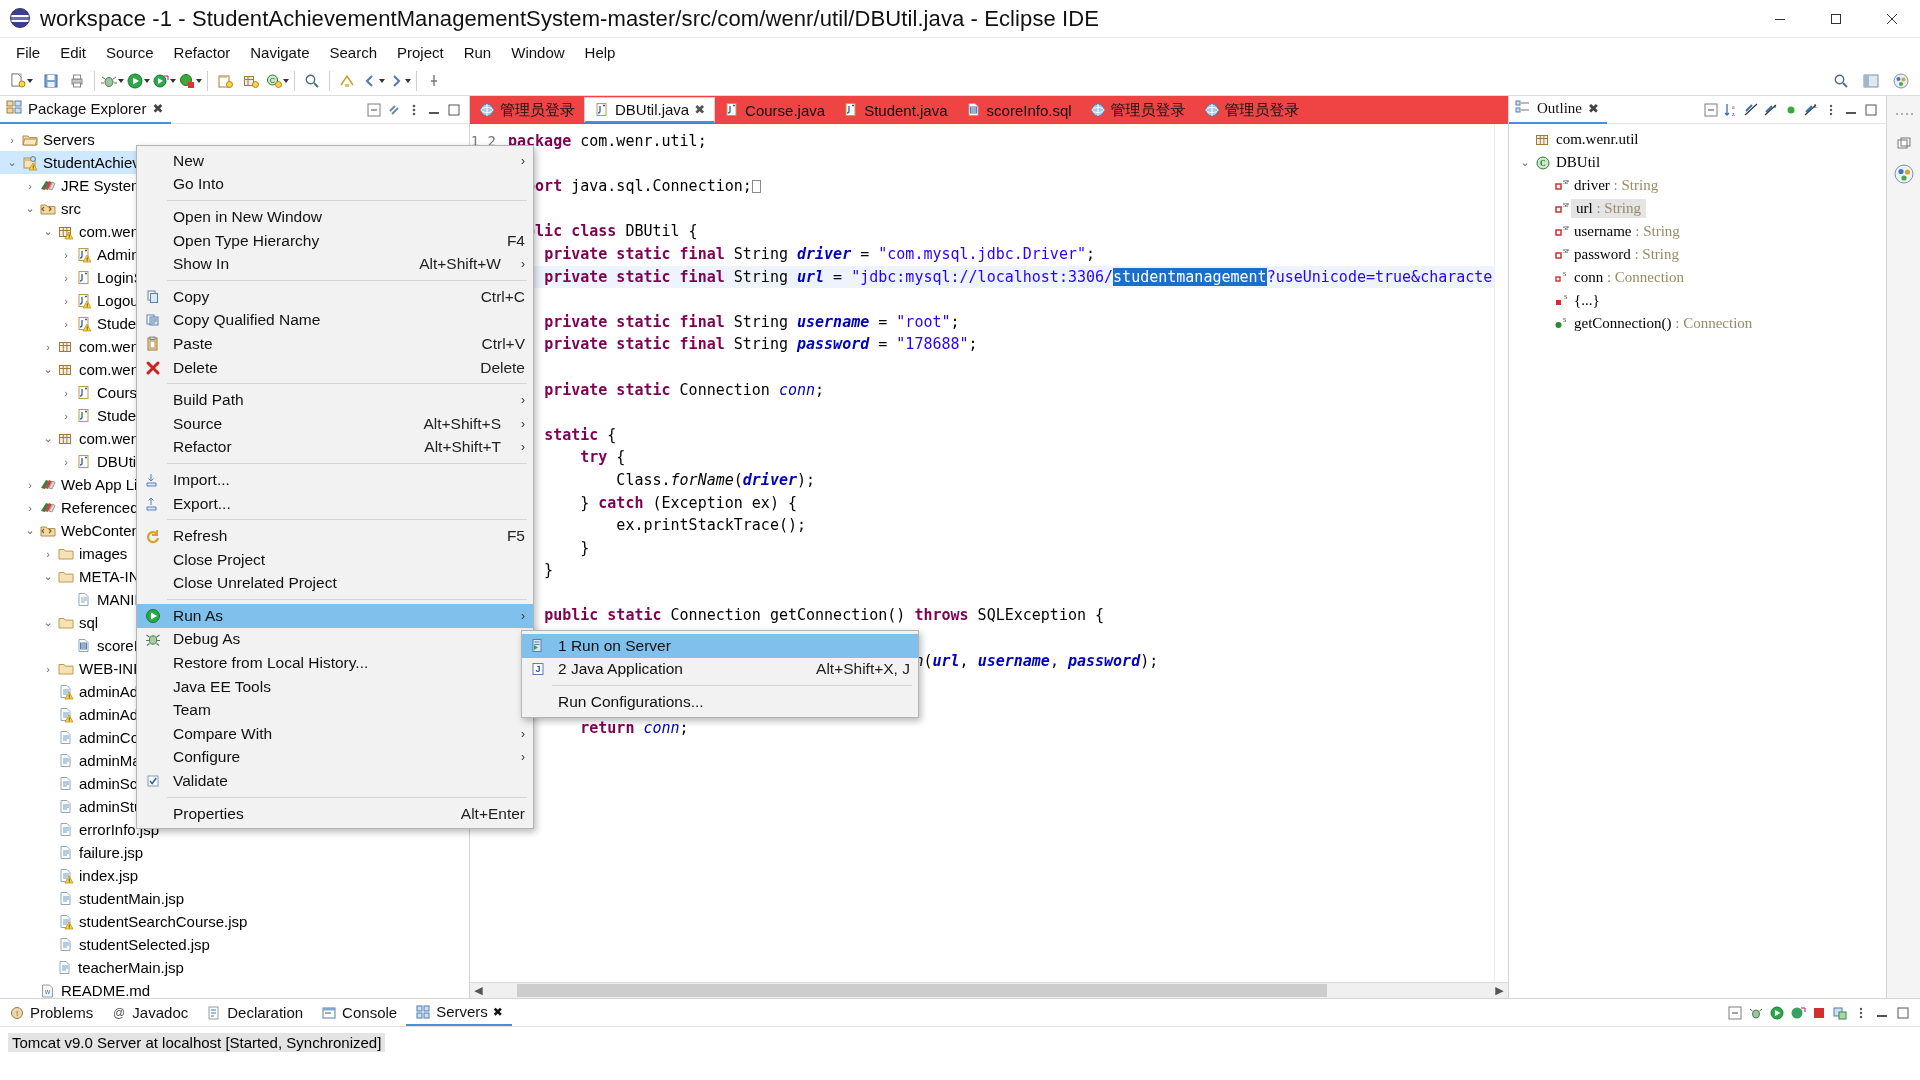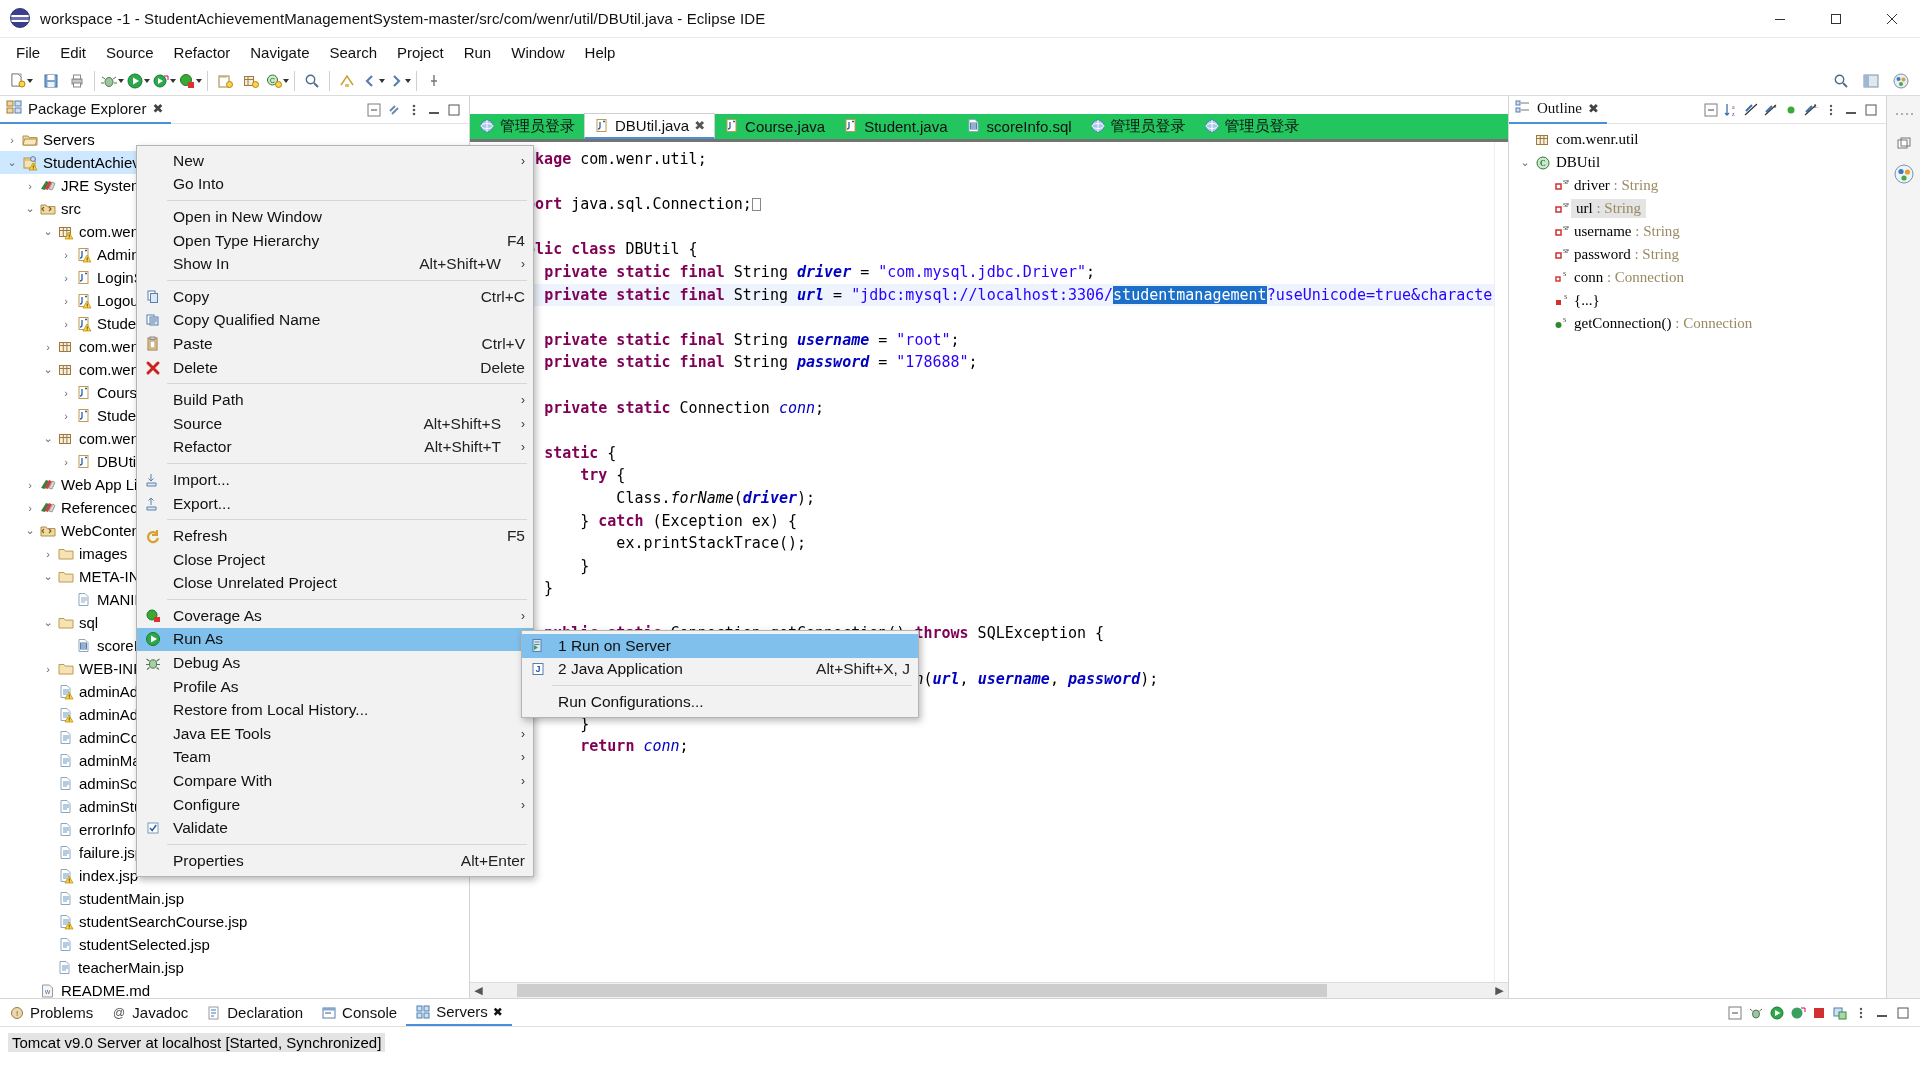--- a/index.html
+++ b/index.html
@@ -15,21 +15,21 @@
   #titlebar {
     height: 38px; background:#ffffff; display:flex; align-items:center;
     border-bottom:1px solid #e8e8e8; position:relative;
   }
   #tb-icon { width:22px; height:22px; margin:0 8px 0 10px; position:relative; flex:none; }
   #tb-icon .globe {
     width:20px;height:20px;border-radius:50%;
     background:linear-gradient(#3b3f8f 0%,#3b3f8f 32%,#ffffff 32%,#ffffff 45%,#6a6fb5 45%,#6a6fb5 62%,#ffffff 62%,#ffffff 72%,#3b3f8f 72%);
     border:1px solid #2c2f6b;
   }
-  #tb-title { font-size:15px; color:#111; letter-spacing:0.1px; white-space:nowrap; }
+  #tb-title { font-size:22px; color:#111; letter-spacing:0.1px; white-space:nowrap; }
   #tb-buttons { margin-left:auto; display:flex; height:100%; }
   .tb-btn { width:56px; height:38px; display:flex; align-items:center; justify-content:center; color:#333; }
   .tb-btn svg { display:block; }
 
   
   #menubar { height:28px; display:flex; align-items:center; padding-left:6px; background:#fff; font-size:15px; }
   .menu-item { padding:3px 10px; color:#111; white-space:nowrap; }
 
   
   #toolbar {
@@ -52,21 +52,21 @@
   .vt { width:18px; height:18px; display:flex; align-items:center; justify-content:center; }
   .tree { flex:1; overflow:hidden; padding-top:4px; font-size:15px; position:relative; }
   .trow { display:flex; align-items:center; height:23px; white-space:nowrap; padding-left:4px; }
   .trow.sel { background:#cde8ff; }
   .twist { width:16px; text-align:center; color:#6b6b6b; font-size:11px; flex:none; }
   .ticon { width:20px; height:18px; flex:none; display:flex; align-items:center; justify-content:center; }
   .tlabel { padding-left:3px; }
 
   
   #center { flex:1; display:flex; flex-direction:column; min-width:0; }
-  #etabs { height:28px; display:flex; align-items:flex-end; background:#22c55e; border-bottom:3px solid #737373;margin-top:18px;}
+  #etabs { height:28px; display:flex; align-items:flex-end; background:#ef4444; border-bottom:1px solid #737373;}
   .etab { display:flex; align-items:center; gap:5px; padding:3px 9px; height:26px; font-size:15px; white-space:nowrap; color:#111;}
   .etab.active { background:#fff; border:1px solid #d0d0d0; border-bottom:2px solid #4a90d9; }
   .etab .x { color:#555; font-size:13px; }
   #editor-wrap { flex:1; display:flex; min-height:0; position:relative; background:#fff; }
   #gutter { width:32px; text-align:right; padding:6px 6px 0 0; color:#787878; font-size:14px; line-height:22.6px;
             font-family:"DejaVu Sans Mono", monospace; background:#fff; flex:none;}
   #code { flex:1; padding:6px 0 0 6px; font-family:"DejaVu Sans Mono", monospace; font-size:15px; line-height:22.6px;
           white-space:pre; overflow:hidden; color:#000; }
   .k { color:#7f0055; font-weight:bold; }
   .s { color:#2a00ff; }
@@ -1293,53 +1293,38 @@
     </div>
     <div class="ci">
       <span class="ic"></span>
       <span class="lbl">Close Project</span>
     </div>
     <div class="ci">
       <span class="ic"></span>
       <span class="lbl">Close Unrelated Project</span>
     </div>
     <div class="csep"></div>
-    <div class="ci">
-      <span class="ic">
-        <svg width="16" height="16" viewBox="0 0 16 16">
-          <circle cx="7" cy="7" r="5" fill="#3aa93a" stroke="#1f7a1f"></circle>
-          <rect x="9" y="9" width="6" height="5" fill="#e03030"></rect>
-        </svg>
-      </span>
-      <span class="lbl">Coverage As</span>
-      <span class="arw">›</span>
-    </div>
     <div class="ci sel">
       <span class="ic">
         <svg width="16" height="16" viewBox="0 0 16 16">
           <circle cx="8" cy="8" r="6.5" fill="#2aa84a" stroke="#157a2f"></circle>
           <path d="M6 4.5 L12 8 L6 11.5 Z" fill="#fff"></path>
         </svg>
       </span>
       <span class="lbl">Run As</span>
       <span class="arw">›</span>
     </div>
     <div class="ci">
       <span class="ic">
         <svg width="16" height="16" viewBox="0 0 16 16">
           <ellipse cx="8" cy="9" rx="3.6" ry="4.2" fill="#a8cda8" stroke="#4d7a50"></ellipse>
           <path d="M4.4 6 L1.5 4M11.6 6 L14.5 4M4 9.5 H1M12 9.5 H15M4.5 12.5 L2 14.5M11.5 12.5 L14 14.5" stroke="#4d7a50" stroke-width="1.1"></path>
         </svg>
       </span>
       <span class="lbl">Debug As</span>
-      <span class="arw">›</span>
-    </div>
-    <div class="ci">
-      <span class="ic"></span>
-      <span class="lbl">Profile As</span>
       <span class="arw">›</span>
     </div>
     <div class="ci">
       <span class="ic"></span>
       <span class="lbl">Restore from Local History...</span>
     </div>
     <div class="ci">
       <span class="ic"></span>
       <span class="lbl">Java EE Tools</span>
       <span class="arw">›</span>

